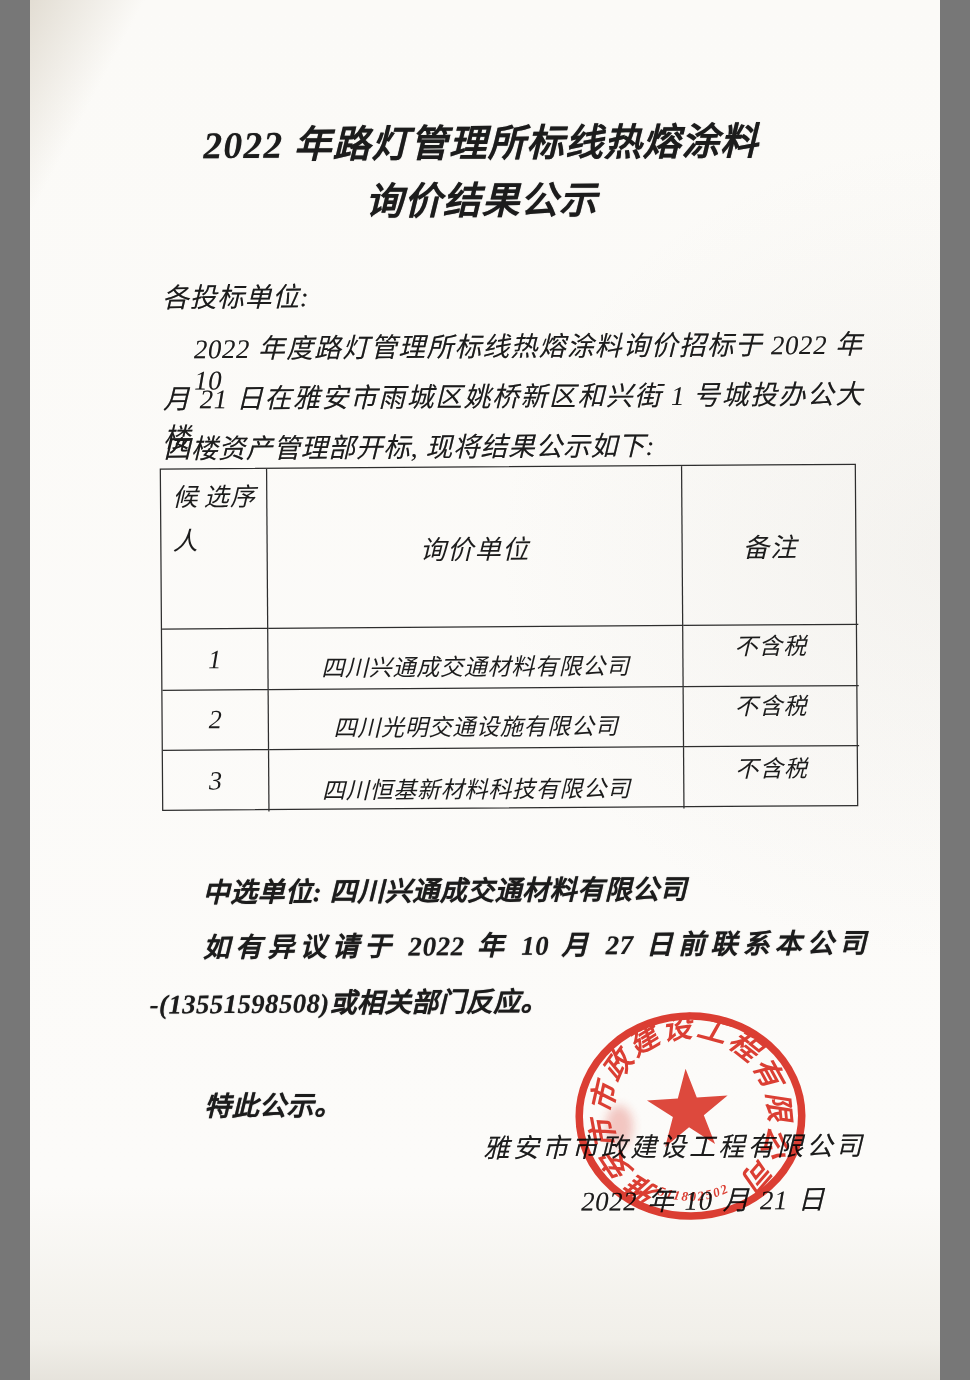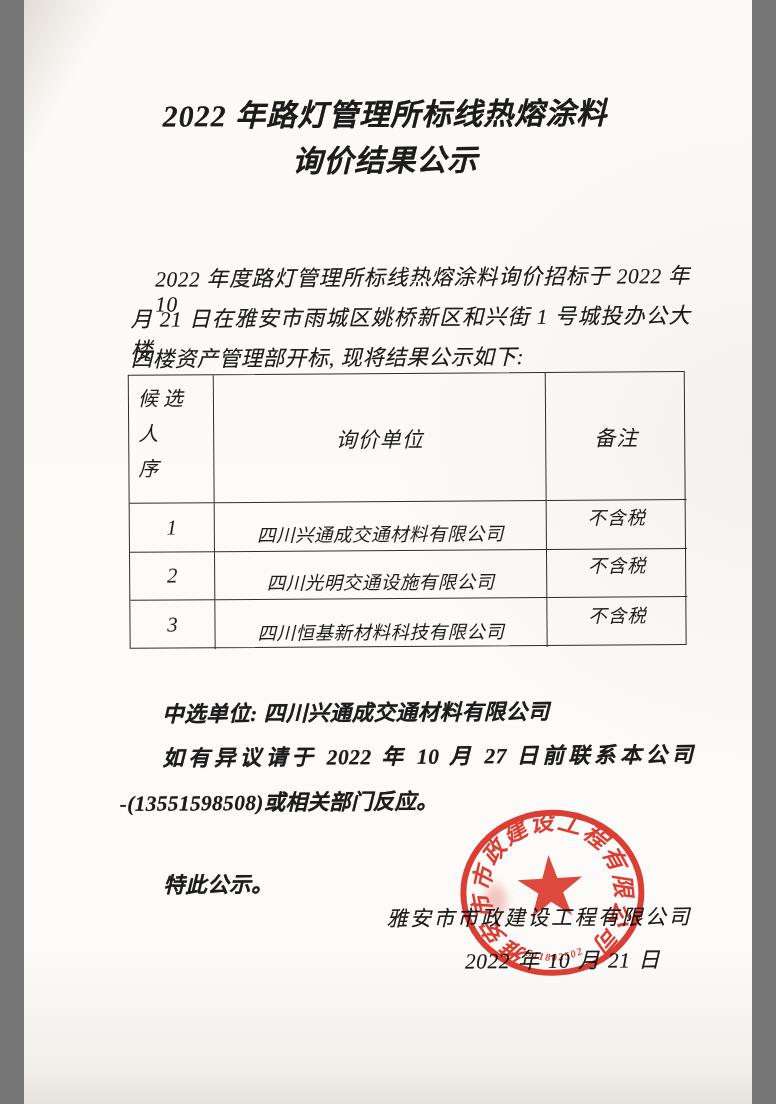--- a/index.html
+++ b/index.html
@@ -33,36 +33,37 @@
     width:557px;height:274px;
     display:grid;
     grid-template-columns:85px 332px 140px;
     grid-template-rows:128px 49px 48px 49px;
     border:1.6px solid #2e2e2e;
     box-sizing:border-box;
   }
   .cell{box-sizing:border-box;border-right:1.4px solid #2e2e2e;border-bottom:1.4px solid #2e2e2e;display:flex;}
   .cell.last-col{border-right:none;}
   .cell.last-row{border-bottom:none;}
-  .hdr-rank{flex-direction:column;padding:6px 9px;font-size:20px;line-height:35px;}
+  .hdr-rank{flex-direction:row;justify-content:center;padding:6px 9px;font-size:20px;line-height:35px;}
   .hdr-mid,.hdr-note{align-items:center;justify-content:center;font-size:21px;letter-spacing:1px;}
   .c-rank{align-items:center;justify-content:center;font-size:21px;font-weight:400;}
   .c-company{align-items:flex-end;justify-content:center;padding-bottom:4px;font-size:18.5px;letter-spacing:.5px;}
   .c-note{align-items:flex-end;justify-content:center;padding-bottom:19px;font-size:18.5px;letter-spacing:1px;}
   .stamp{position:absolute;left:429px;top:806px;width:194px;height:178px;mix-blend-mode:multiply;opacity:.9;}
 </style>
 </head>
 <body>
 
 <div class="sheet">
   <div class="content">
 
     <div class="doc-title t1">2022 年路灯管理所标线热熔涂料</div>
     <div class="doc-title t2">询价结果公示</div>
 
+    <div class="line body-text" style="left:108px;top:219px;">各投标单位:</div>
     <div class="line body-text just" style="left:133px;top:260px;width:535px;">2022 年度路灯管理所标线热熔涂料询价招标于 2022 年 10</div>
     <div class="line body-text just" style="left:108px;top:300px;width:560px;">月 21 日在雅安市雨城区姚桥新区和兴街 1 号城投办公大楼</div>
     <div class="line body-text" style="left:108px;top:340px;">四楼资产管理部开标, 现将结果公示如下:</div>
 
     <div class="tbl">
       <div class="cell hdr-rank">
         <span>候 选 人</span>
         <span>序</span>
       </div>
       <div class="cell hdr-mid">询价单位</div>

